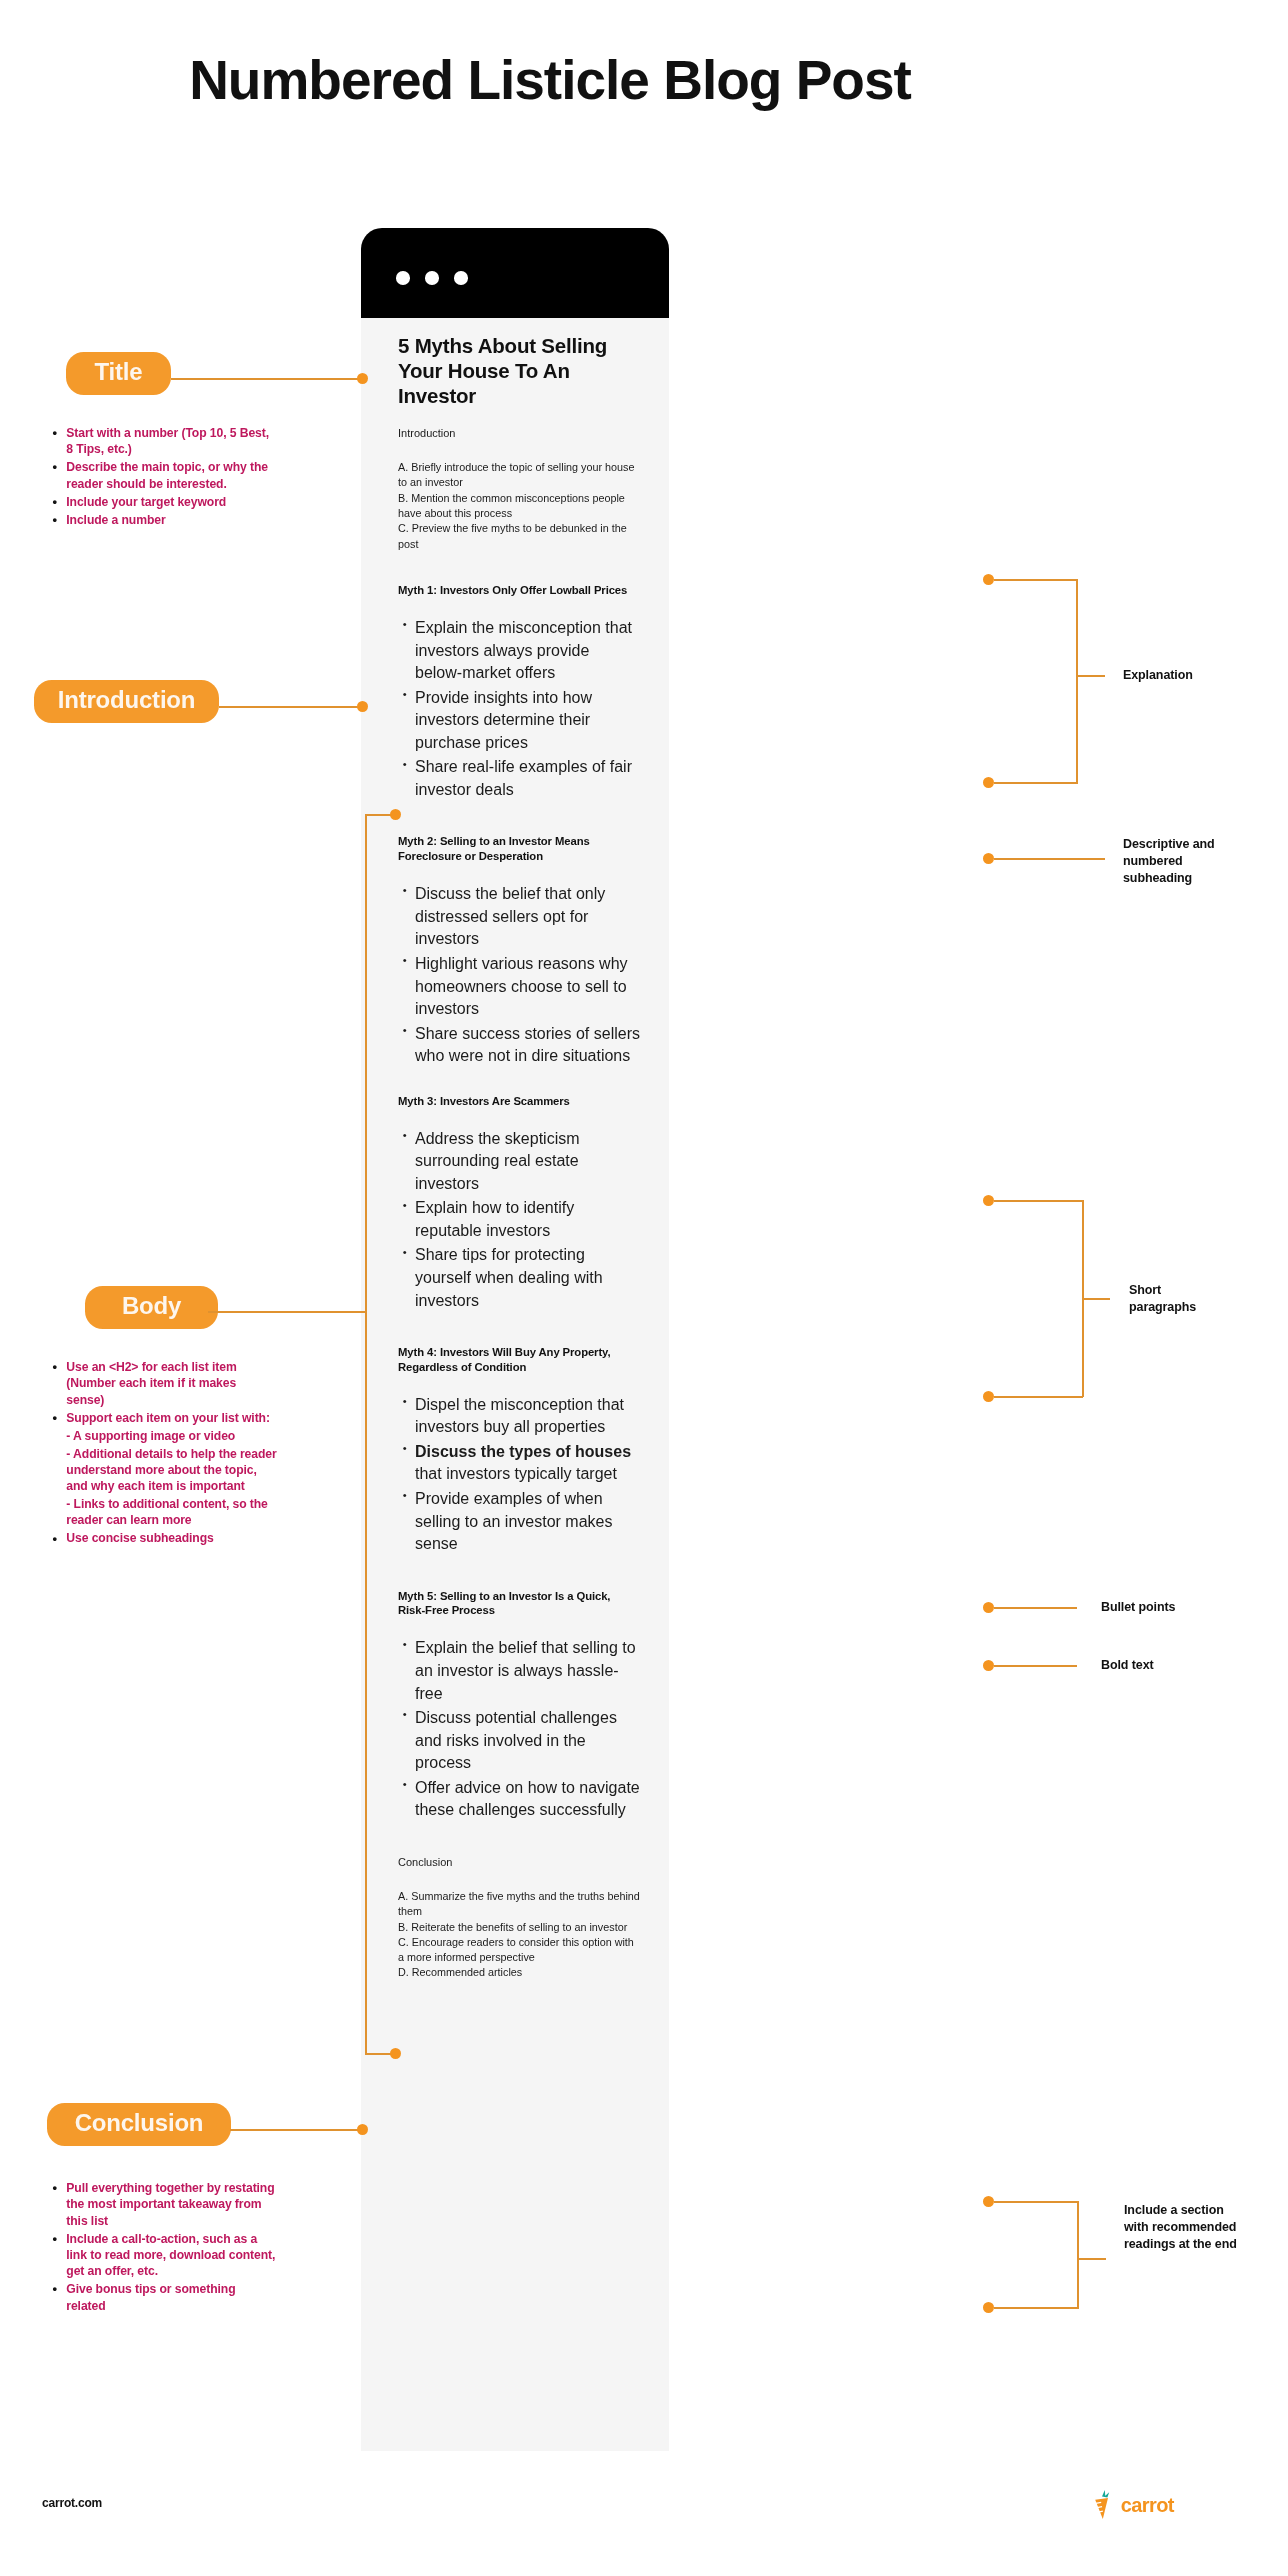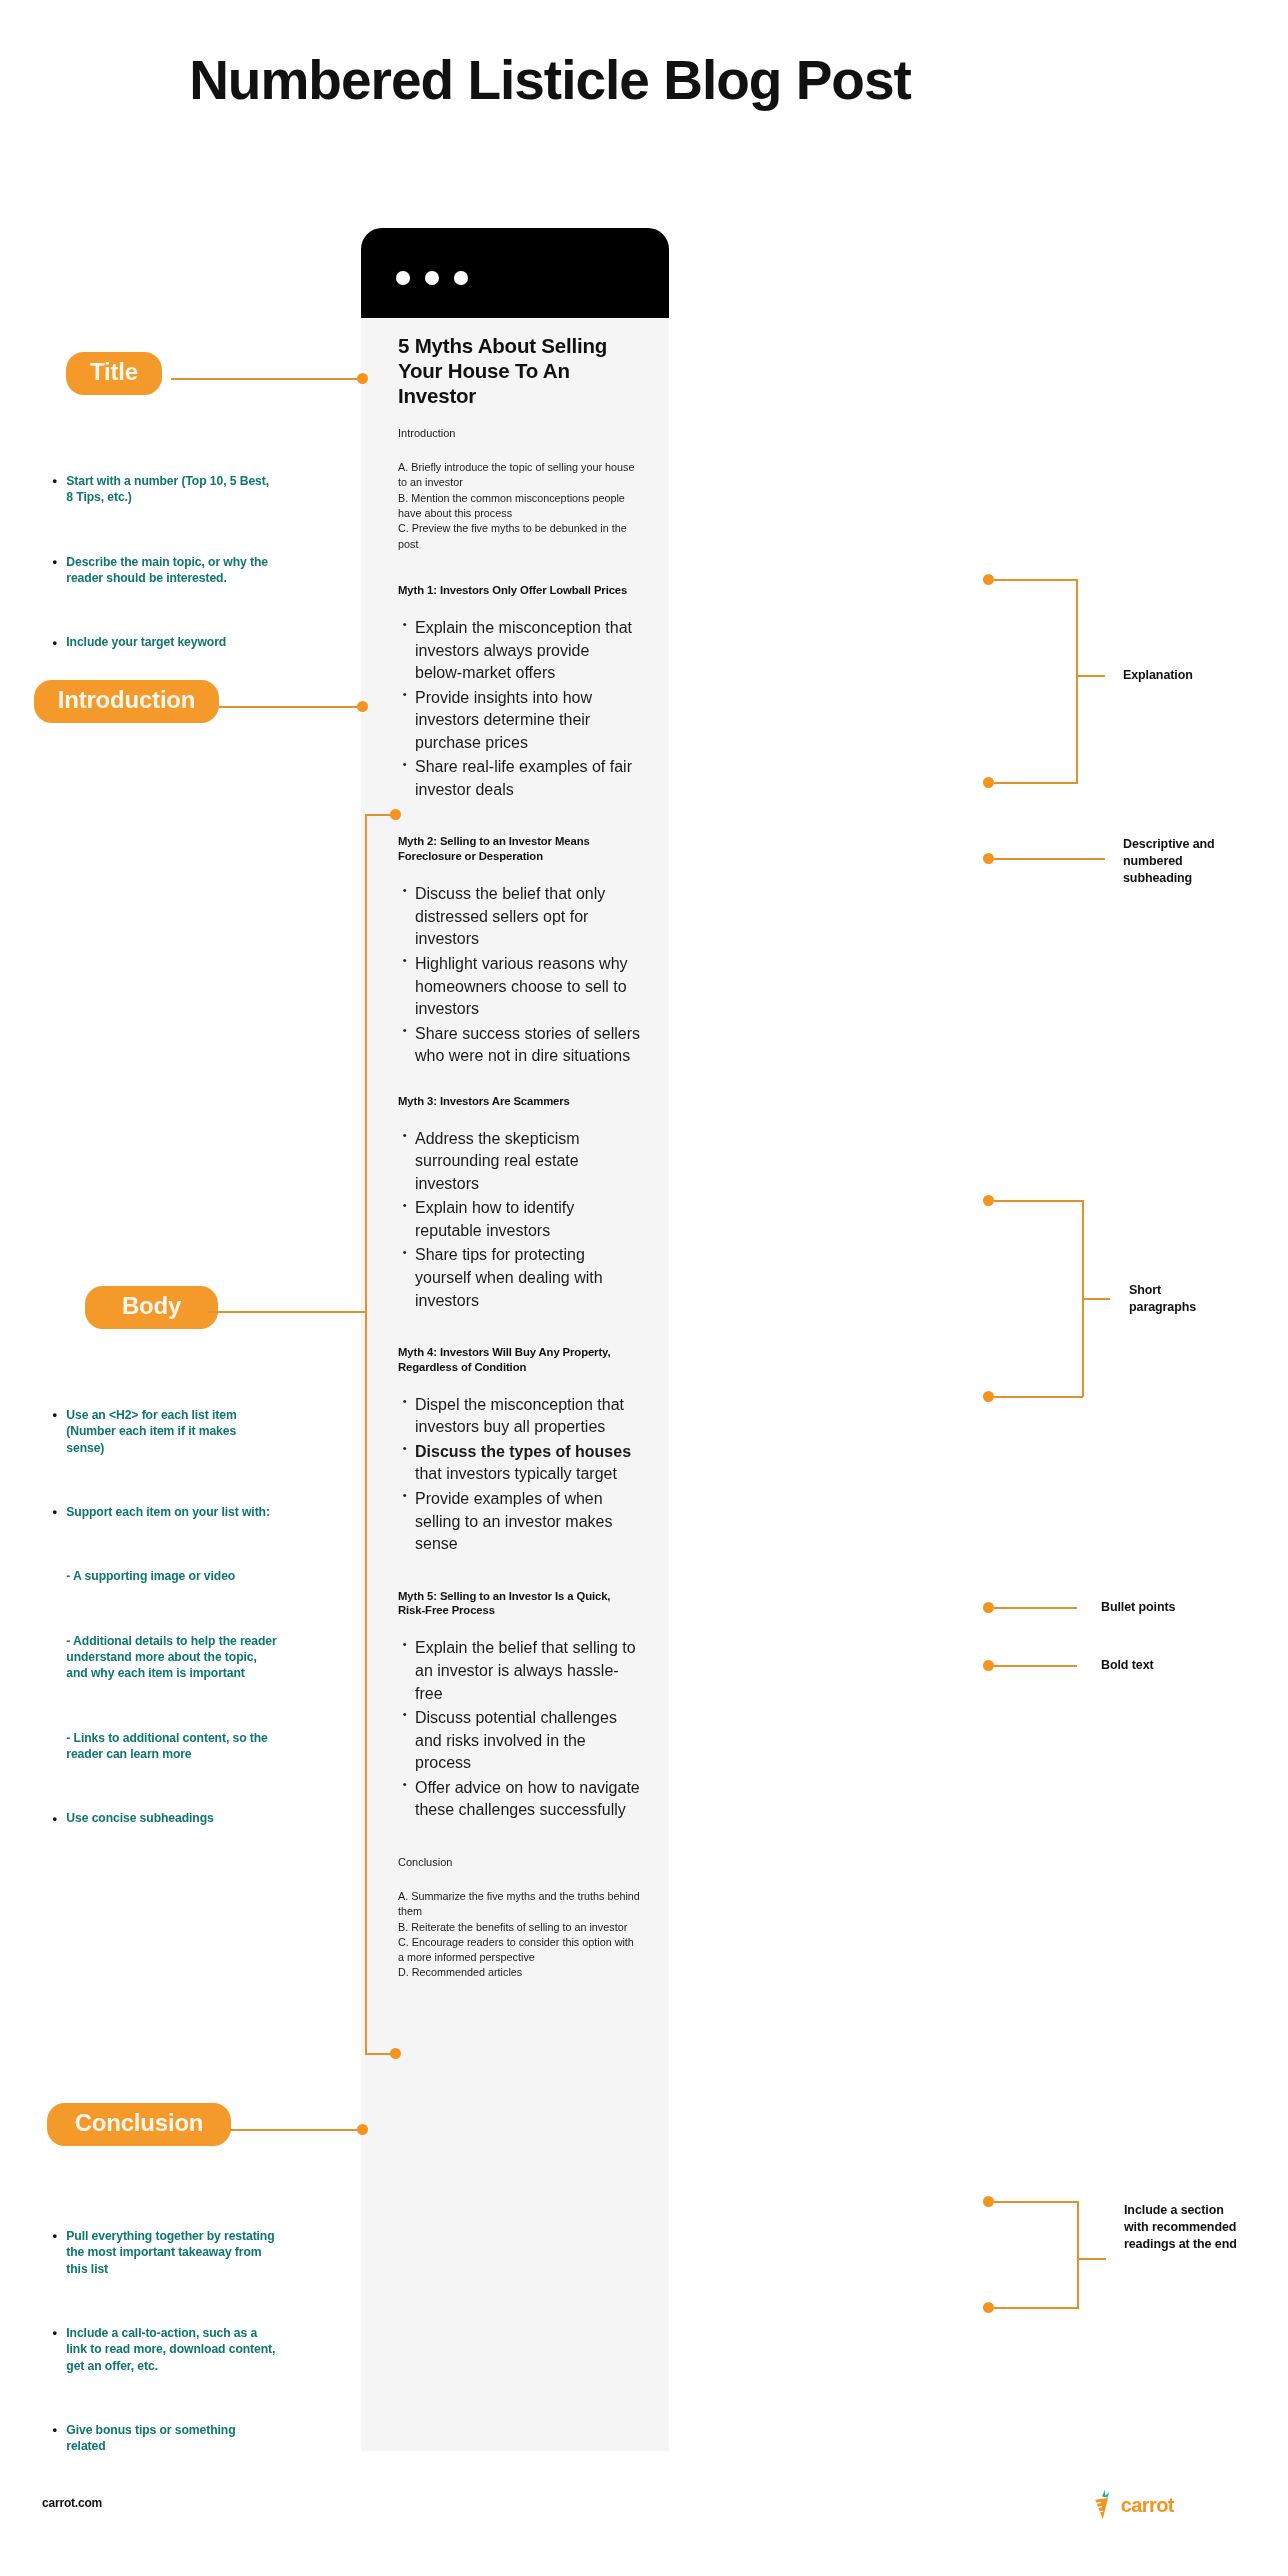--- a/index.html
+++ b/index.html
@@ -152,25 +152,24 @@
     list-style: none;
     margin: 0;
     padding: 0;
     width: 230px;
   }
   .left-list li {
     position: relative;
     padding-left: 19.3px;
     font-size: 12.2px;
     font-weight: 700;
-    color: #0f766e;
+    color: #be185d;
     line-height: 1.34;
     margin-bottom: 1.6px;
     letter-spacing: -0.1px;
-    margin-top: 48px;
   }
   .left-list li:before {
     content: "•";
     position: absolute;
     left: 5.6px;
     top: -0.8px;
     font-size: 13px;
     color: #141414;
   }
   .left-list li.sub:before { content: ""; }
@@ -308,21 +307,21 @@
         <div class="gap-m"></div>
         <div class="doc-para">A. Summarize the five myths and the truths behind them</div>
         <div class="doc-para">B. Reiterate the benefits of selling to an investor</div>
         <div class="doc-para">C. Encourage readers to consider this option with a more informed perspective</div>
         <div class="doc-para">D. Recommended articles</div>
 
       </div>
     </div>
   </div>
 
-  <div class="badge" style="left:66px; top:352px; width:96px;">Title</div>
+  <div class="badge" style="left:66px; top:352px; width:105px;">Title</div>
   <ul class="left-list" style="left:47px; top:425px;">
     <li>Start with a number (Top 10, 5 Best, 8 Tips, etc.)</li>
     <li>Describe the main topic, or why the reader should be interested.</li>
     <li>Include your target keyword</li>
     <li>Include a number</li>
   </ul>
 
   <div class="hline" style="left:171px; top:378px; width:192px;"></div>
   <div class="dot" style="left:357px; top:373px;"></div>
 

